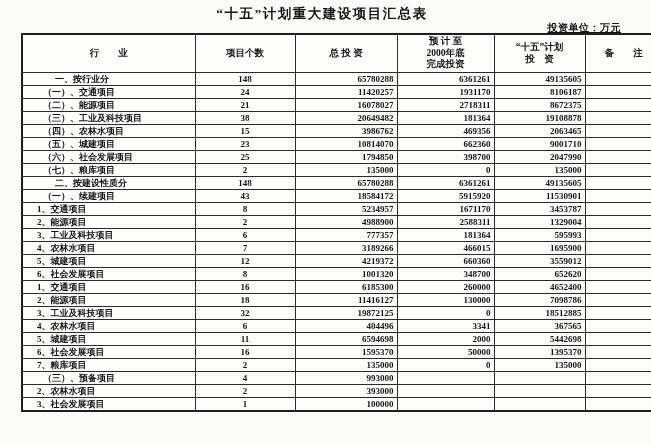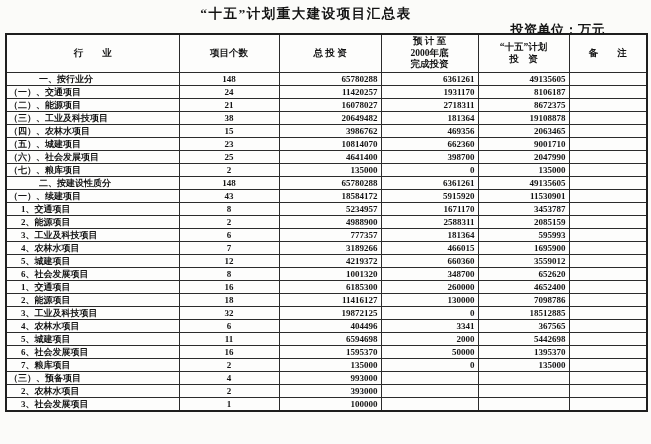--- a/index.html
+++ b/index.html
@@ -9,36 +9,37 @@
     height: 444px;
     background: #fbfbf9;
     font-family: "Liberation Serif", "DejaVu Serif", serif;
     color: #141414;
     overflow: hidden;
   }
   .page {
     position: relative;
     width: 612px;
     height: 444px;
+    margin-left: 16px;
   }
   .doc-title {
     position: absolute;
     top: 5px;
     left: 0;
     width: 100%;
     text-align: center;
     font-size: 13.5px;
     font-weight: bold;
     letter-spacing: 1.5px;
   }
   .unit-note {
     position: absolute;
     top: 21px;
     right: 7px;
-    font-size: 13px;
+    font-size: 10px;
     font-weight: bold;
     letter-spacing: 0.5px;
     text-decoration: underline;
   }
   table.summary {
     position: absolute;
     top: 33px;
     left: 5px;
     width: 641px;
     border-collapse: collapse;
@@ -64,21 +65,21 @@
     font-size: 9px;
     height: 12px;
     line-height: 12px;
     padding: 0 3px;
   }
   td.col-industry { text-align: left; }
   td.col-count    { text-align: center; }
   td.col-total, td.col-completed, td.col-plan { text-align: right; }
   td.col-remark   { text-align: left; }
   tr.level-section td.col-industry { padding-left: 32px; }
-  tr.level-group   td.col-industry { padding-left: 2px; }
+  tr.level-group   td.col-industry { padding-left: 20px; }
   tr.level-item    td.col-industry { padding-left: 14px; }
   .hline { display: block; }
 </style>
 </head>
 <body>
 
 <div class="page">
 
   <div class="doc-title">“十五”计划重大建设项目汇总表</div>
 
@@ -163,21 +164,21 @@
           <td class="col-industry">（五）、城建项目</td>
           <td class="col-count">23</td>
           <td class="col-total">10814070</td>
           <td class="col-completed">662360</td>
           <td class="col-plan">9001710</td>
           <td class="col-remark"></td>
         </tr>
         <tr class="level-group">
           <td class="col-industry">（六）、社会发展项目</td>
           <td class="col-count">25</td>
-          <td class="col-total">4641400</td>
+          <td class="col-total">1794850</td>
           <td class="col-completed">398700</td>
           <td class="col-plan">2047990</td>
           <td class="col-remark"></td>
         </tr>
         <tr class="level-group">
           <td class="col-industry">（七）、粮库项目</td>
           <td class="col-count">2</td>
           <td class="col-total">135000</td>
           <td class="col-completed">0</td>
           <td class="col-plan">135000</td>
@@ -205,21 +206,21 @@
           <td class="col-total">5234957</td>
           <td class="col-completed">1671170</td>
           <td class="col-plan">3453787</td>
           <td class="col-remark"></td>
         </tr>
         <tr class="level-item">
           <td class="col-industry">2、能源项目</td>
           <td class="col-count">2</td>
           <td class="col-total">4988900</td>
           <td class="col-completed">2588311</td>
-          <td class="col-plan">2085159</td>
+          <td class="col-plan">1329004</td>
           <td class="col-remark"></td>
         </tr>
         <tr class="level-item">
           <td class="col-industry">3、工业及科技项目</td>
           <td class="col-count">6</td>
           <td class="col-total">777357</td>
           <td class="col-completed">181364</td>
           <td class="col-plan">595993</td>
           <td class="col-remark"></td>
         </tr>

